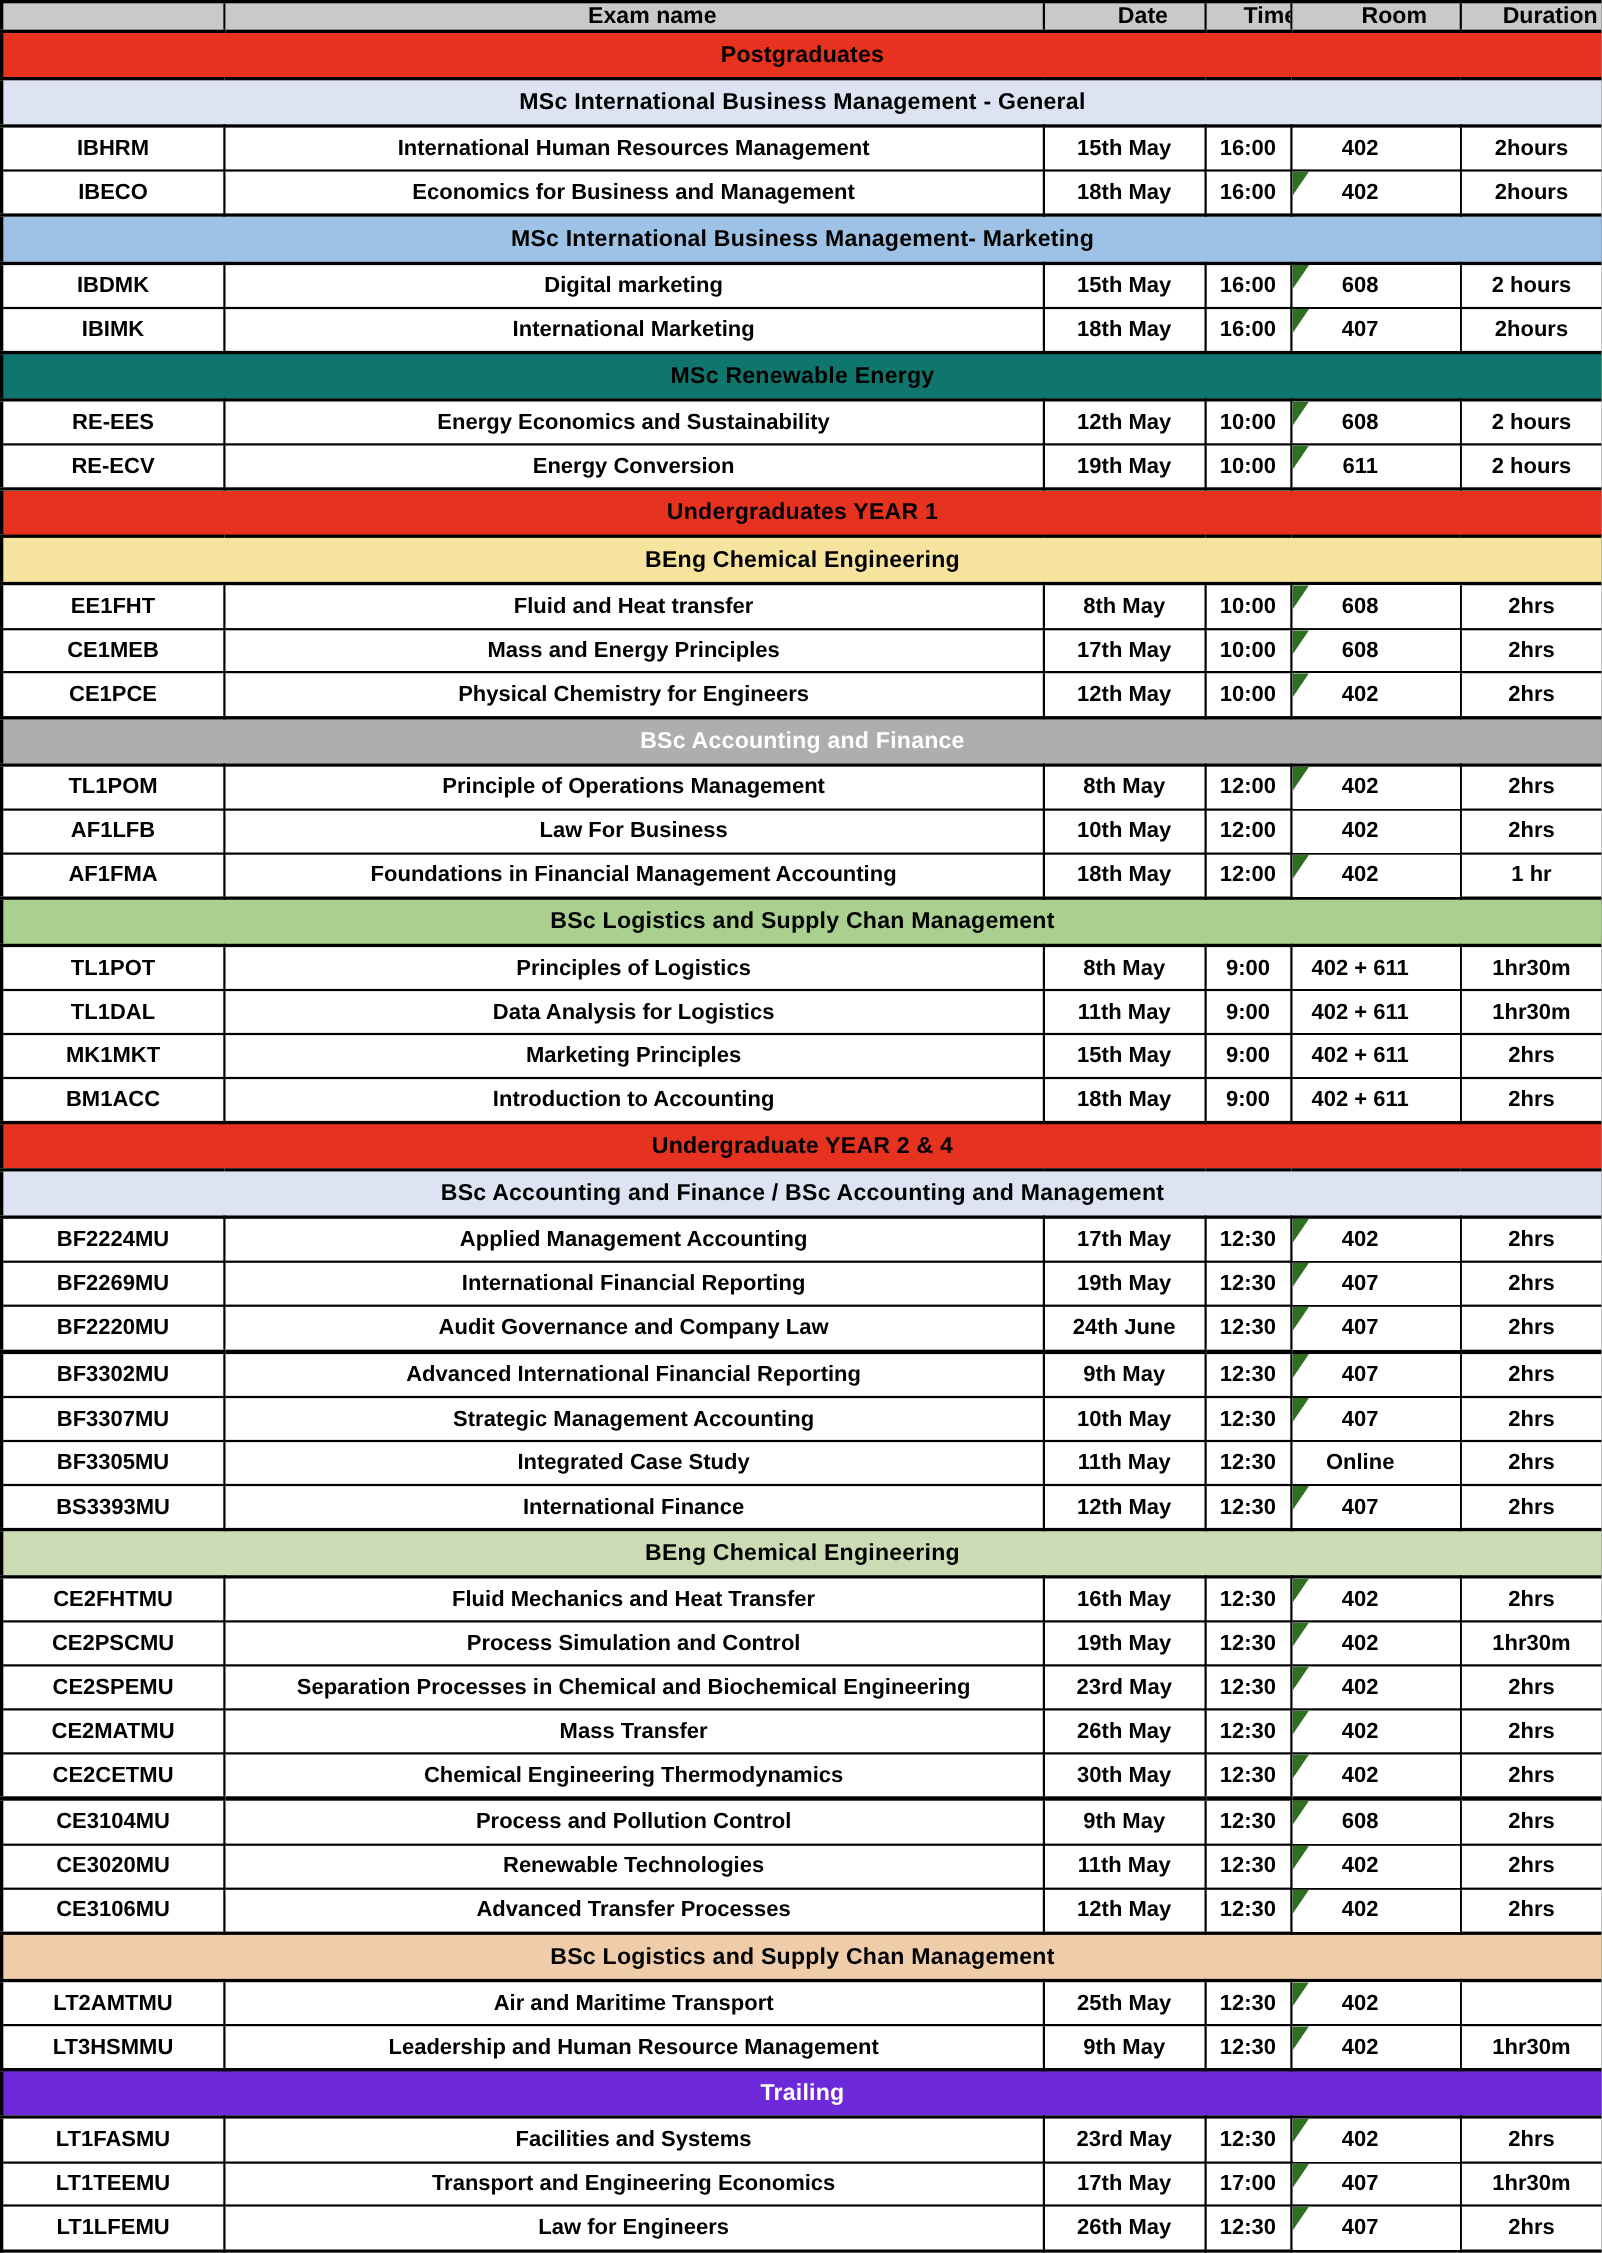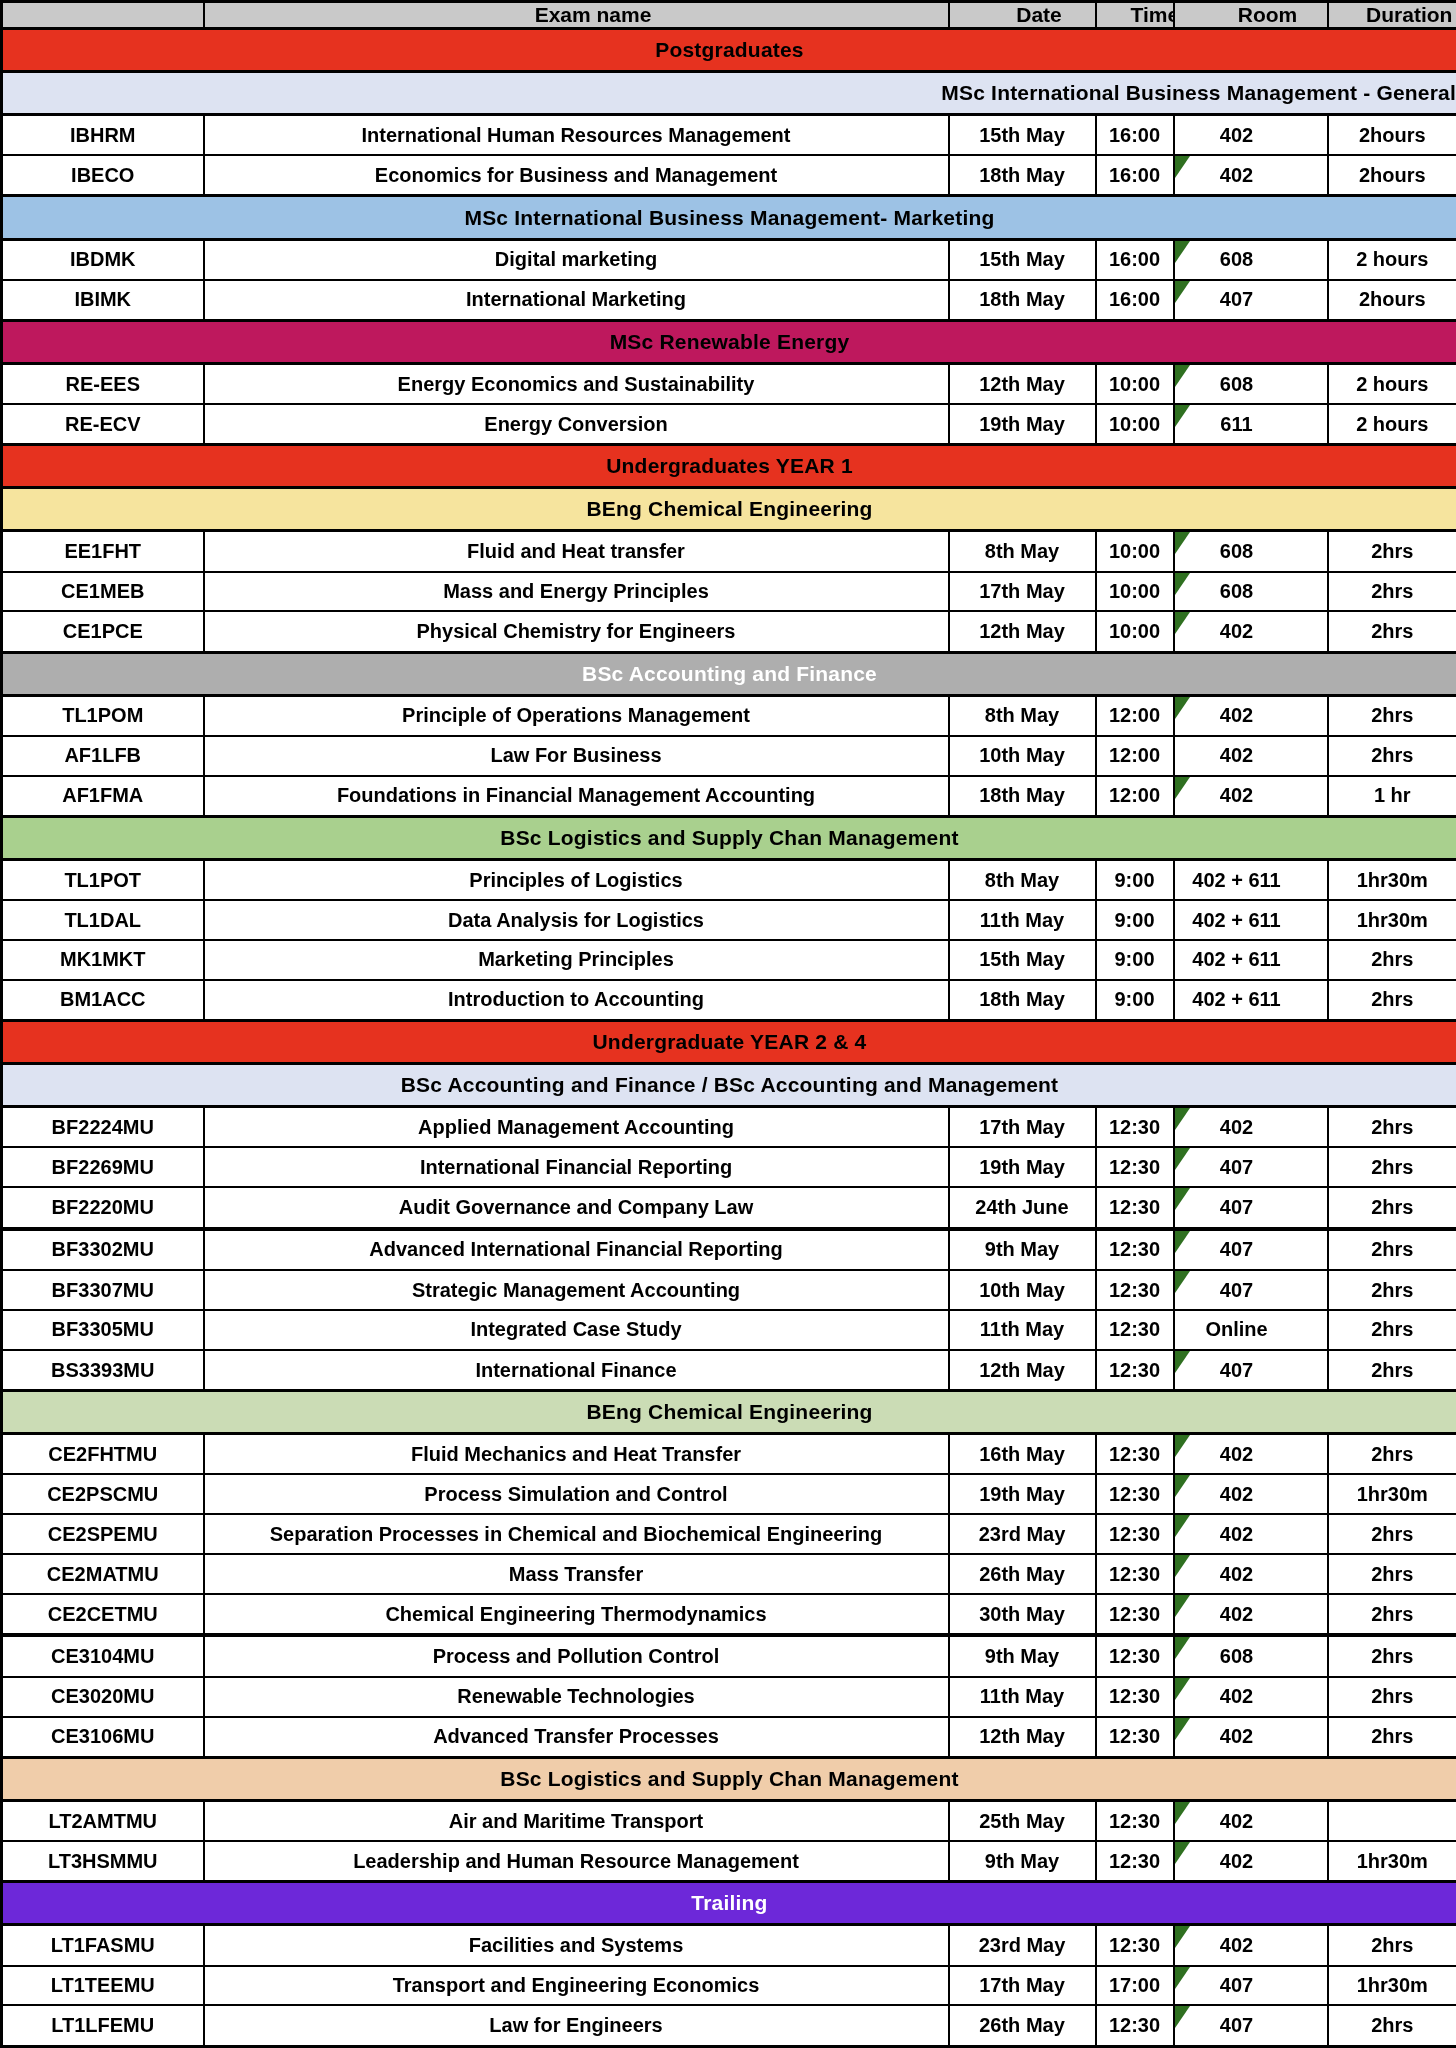--- a/index.html
+++ b/index.html
@@ -73,21 +73,21 @@
       <th>Time</th>
       <th>Room</th>
       <th>Duration</th>
     </tr>
   </thead>
   <tbody id="table-body">
       <tr class="section-row">
         <td colspan="6" style="background-color: rgb(230, 50, 31);">Postgraduates</td>
       </tr>
       <tr class="section-row">
-        <td colspan="6" style="background-color: rgb(221, 227, 242); text-align: right;">MSc International Business Management  - General</td>
+        <td colspan="6" style="background-color: rgb(221, 227, 242);">MSc International Business Management  - General</td>
       </tr>
       <tr class="data-row">
         <td>IBHRM</td>
         <td class="name-cell">International Human Resources Management</td>
         <td>15th May</td>
         <td>16:00</td>
         <td class="room-cell"><span>402</span></td>
         <td>2hours</td>
       </tr>
       <tr class="data-row">
@@ -111,21 +111,21 @@
       </tr>
       <tr class="data-row">
         <td>IBIMK</td>
         <td class="name-cell">International Marketing</td>
         <td>18th May</td>
         <td>16:00</td>
         <td class="room-cell"><span>407</span><span class="corner-flag"></span></td>
         <td>2hours</td>
       </tr>
       <tr class="section-row">
-        <td colspan="6" style="background-color: #be185d;">MSc Renewable Energy</td>
+        <td colspan="6" style="background-color: #0f766e;">MSc Renewable Energy</td>
       </tr>
       <tr class="data-row">
         <td>RE-EES</td>
         <td class="name-cell">Energy Economics and Sustainability</td>
         <td>12th May</td>
         <td>10:00</td>
         <td class="room-cell"><span>608</span><span class="corner-flag"></span></td>
         <td>2 hours</td>
       </tr>
       <tr class="data-row">

